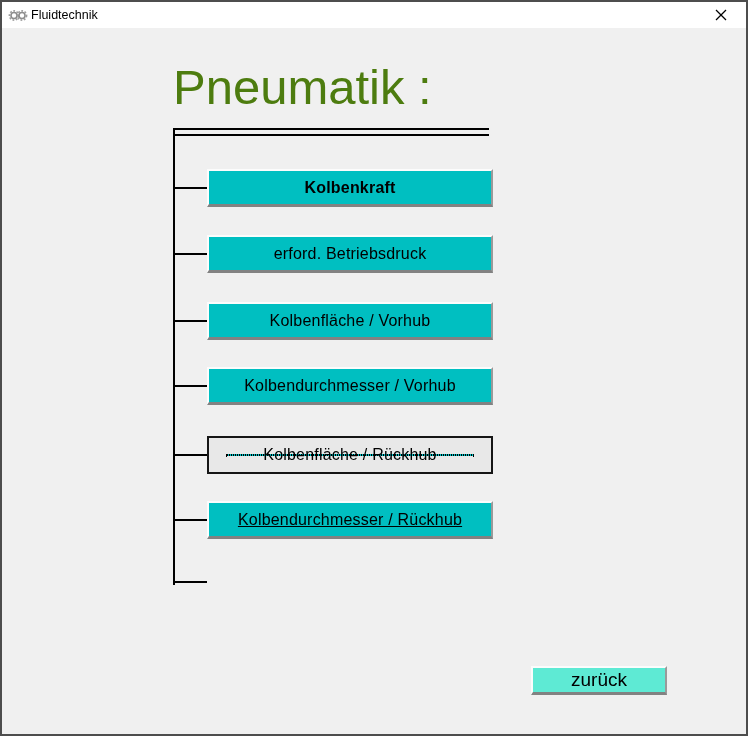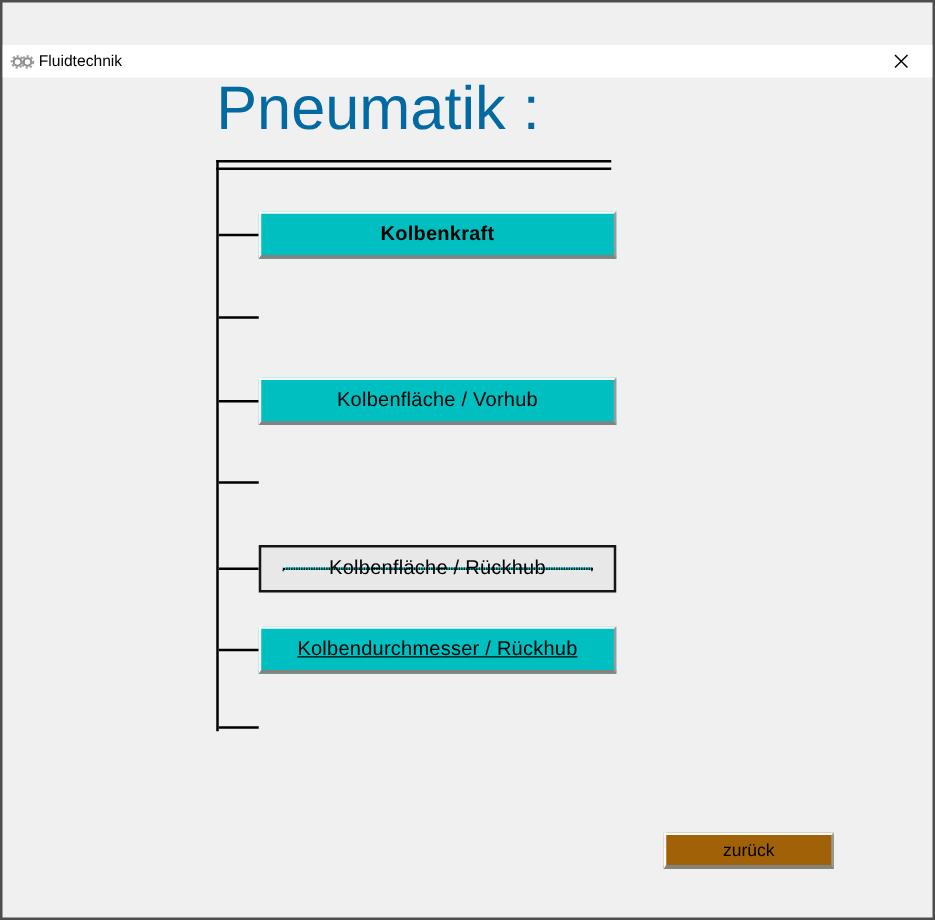--- a/index.html
+++ b/index.html
@@ -2,33 +2,33 @@
 <html><head>
 <meta charset="utf-8">
 <style>
   html,body{margin:0;padding:0;}
   body{width:748px;height:736px;font-family:"Liberation Sans",sans-serif;}
   .window{
     position:relative;width:748px;height:736px;box-sizing:border-box;
     border:2px solid #4d4d4d;background:#f0f0f0;overflow:hidden;
   }
   .titlebar{
-    position:absolute;top:0;left:0;right:0;height:26px;background:#ffffff;margin-top:34px;
+    position:absolute;top:0;left:0;right:0;height:26px;background:#ffffff;
   }
   .app-icon{position:absolute;left:6px;top:7px;width:20px;height:13px;}
   .title-text{
     position:absolute;left:29px;top:0;height:26px;line-height:26px;
     font-size:12.5px;color:#000;
   }
   .close-btn{
     position:absolute;right:10px;top:0;width:30px;height:26px;
     display:flex;align-items:center;justify-content:center;cursor:default;
   }
   .heading{
-    position:absolute;left:171px;top:57px;font-size:49px;color:#0369a1;
+    position:absolute;left:171px;top:57px;font-size:49px;color:#4d7c0f;
     letter-spacing:0px;white-space:nowrap;text-align:center;
   }
   .hline{position:absolute;background:#000;height:2px;}
   .hline.top1{left:171px;top:126px;width:316px;}
   .hline.top2{left:171px;top:132px;width:316px;}
   .stem{position:absolute;background:#000;left:171px;top:126px;width:2px;height:457px;}
   .branch{position:absolute;background:#000;height:2px;left:173px;width:32px;}
   .branch.b1{top:185px;} .branch.b2{top:251px;} .branch.b3{top:318px;}
   .branch.b4{top:383px;} .branch.b5{top:452px;} .branch.b6{top:517px;}
   .branch.b7{top:579px;}
@@ -45,25 +45,25 @@
   .tree-btn.focused{
     top:434px;border:2px solid #161616;background:#e8e8e8;padding:17px;
   }
   .tree-btn.focused .face{
     width:100%;height:100%;box-sizing:border-box;background:#00bfc1;
     border:1px dotted #000;
     display:flex;align-items:center;justify-content:center;
   }
   .back-btn{
     position:absolute;left:529px;top:664px;width:136px;height:29px;box-sizing:border-box;
-    background:#a16207;
+    background:#5eead4;
     border-top:2px solid #fcfcfc;border-left:2px solid #fcfcfc;
     border-right:2px solid #9a9a9a;border-bottom:3px solid #828282;
     display:flex;align-items:center;justify-content:center;
-    font-size:14px;color:#000;cursor:default;
+    font-size:19px;color:#000;cursor:default;
   }
 </style>
 </head>
 <body>
 
 <div class="window">
 
   <div class="titlebar">
     <svg class="app-icon" viewBox="0 0 20 13">
       <circle cx="6" cy="6.5" r="4.6" fill="none" stroke="#9c9c9c" stroke-width="1.6" stroke-dasharray="1.8 1.6"></circle>
@@ -88,23 +88,25 @@
   <div class="branch b1"></div>
   <div class="branch b2"></div>
   <div class="branch b3"></div>
   <div class="branch b4"></div>
   <div class="branch b5"></div>
   <div class="branch b6"></div>
   <div class="branch b7"></div>
 
   <div class="tree-btn r1">Kolbenkraft</div>
 
+  <div class="tree-btn r2">erford. Betriebsdruck</div>
 
   <div class="tree-btn r3">Kolbenfläche / Vorhub</div>
 
+  <div class="tree-btn r4">Kolbendurchmesser / Vorhub</div>
 
   <div class="tree-btn focused">
     <div class="face">Kolbenfläche / Rückhub</div>
   </div>
 
   <div class="tree-btn r6">Kolbendurchmesser / Rückhub</div>
 
 
   <div class="back-btn">zurück</div>
 

